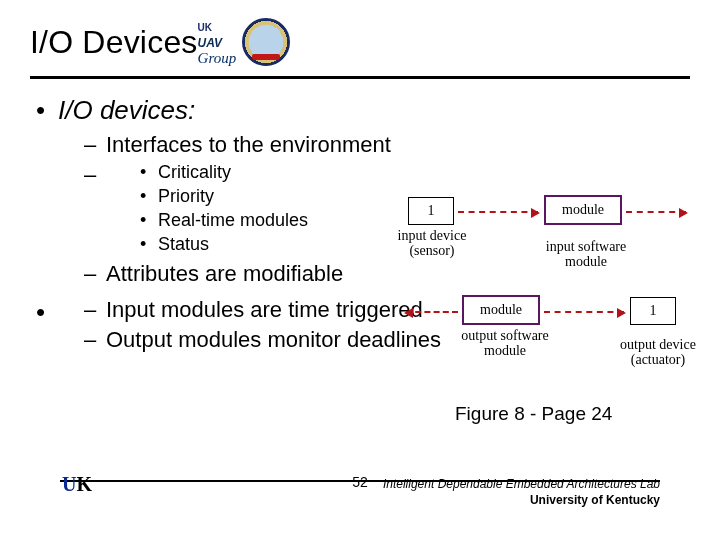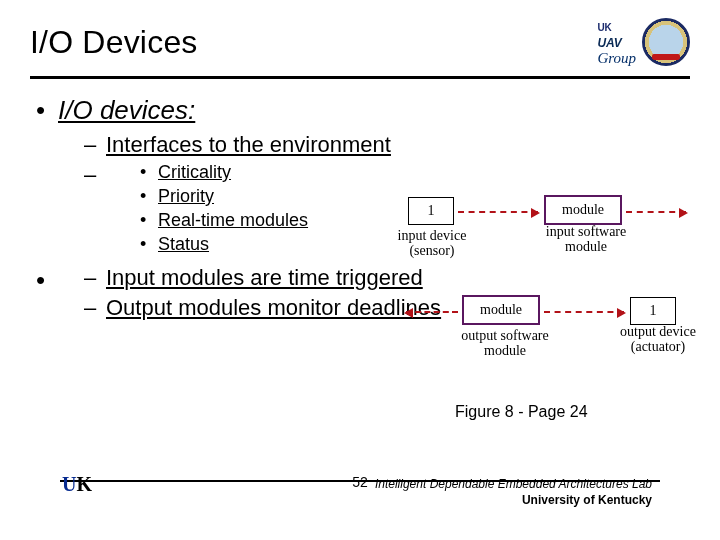--- a/index.html
+++ b/index.html
@@ -16,21 +16,21 @@
   .slide {
     position: relative;
     width: 720px;
     height: 540px;
     padding: 18px 30px 0 30px;
     box-sizing: border-box;
   }
   .header {
     display: flex;
     align-items: center;
-    justify-content: space-between;
+    justify-content: flex-start;
   }
   .title {
     font-size: 32px;
     font-weight: 400;
     letter-spacing: 0.2px;
   }
   .logos {
     display: flex;
     align-items: center;
     gap: 6px;
@@ -71,21 +71,20 @@
     height: 3px;
     background: #000;
   }
   .content {
     position: relative;
   }
   ul.l1 {
     list-style: none;
     margin: 0 0 12px 6px;
     padding: 0;
-    text-decoration: underline;
   }
   ul.l1 > li {
     position: relative;
     padding-left: 22px;
     font-size: 26px;
     font-style: italic;
     margin: 8px 0 10px 0;
   }
   ul.l1 > li::before {
     content: "•";
@@ -136,21 +135,21 @@
     position: absolute;
     top: 195px;
     left: 400px;
     width: 300px;
     height: 200px;
   }
   .fig-caption {
     position: absolute;
     top: 403px;
     left: 455px;
-    font-size: 16px;
+    font-size: 19px;
   }
   .box {
     position: absolute;
     box-sizing: border-box;
     font-family: "Times New Roman", serif;
     font-size: 14px;
     text-align: center;
     display: flex;
     align-items: center;
     justify-content: center;
@@ -223,21 +222,21 @@
   .uk-logo .k { color: #000; }
   .pagenum {
     position: absolute;
     left: 0; right: 0;
     bottom: 40px;
     text-align: center;
     font-size: 14px;
   }
   .lab {
     position: absolute;
-    right: 68px;
+    right: 60px;
     bottom: 22px;
     text-align: right;
     font-size: 12px;
     font-style: italic;
     line-height: 1.35;
   }
   .lab .univ {
     font-weight: 700;
     font-style: normal;
   }
@@ -268,20 +267,21 @@
         <ul class="l2">
           <li><span>Interfaces to the environment</span></li>
           <li>
             <ul class="l3">
               <li><span>Criticality</span></li>
               <li><span>Priority</span></li>
               <li><span>Real-time modules</span></li>
               <li><span>Status</span></li>
             </ul>
           </li>
+          <li><span>Attributes are modifiable</span></li>
         </ul>
       </li>
       <li class="h2-non-italic" style="font-style:italic;">
         <ul class="l2">
           <li><span>Input modules are time triggered</span></li>
           <li><span>Output modules monitor deadlines</span></li>
         </ul>
       </li>
     </ul>
   </div>
@@ -291,34 +291,34 @@
     <div class="box rectbox" style="left:8px; top:2px;">
       <span>1</span>
     </div>
     <div class="dashline arrowr" style="left:58px; top:16px; width:80px;"></div>
     <div class="box modbox" style="left:144px; top:0px;">
       <span>module</span>
     </div>
     <div class="dashline arrowr" style="left:226px; top:16px; width:60px;"></div>
     <div class="lbl" style="left:-18px; top:33px; width:100px;">input device
 (sensor)</div>
-    <div class="lbl" style="left:131px; top:29px; width:110px;">input software
+    <div class="lbl" style="left:131px; top:44px; width:110px;">input software
 module</div>
 
     <div class="dashline arrowl" style="left:6px; top:116px; width:52px;"></div>
     <div class="box modbox" style="left:62px; top:100px;">
       <span>module</span>
     </div>
     <div class="dashline arrowr" style="left:144px; top:116px; width:80px;"></div>
     <div class="box rectbox" style="left:230px; top:102px;">
       <span>1</span>
     </div>
     <div class="lbl" style="left:45px; top:133px; width:120px;text-align:center;">output software
 module</div>
-    <div class="lbl" style="left:208px; top:129px; width:100px;">output device
+    <div class="lbl" style="left:208px; top:142px; width:100px;">output device
 (actuator)</div>
   </div>
 
   <div class="fig-caption">Figure 8 - Page 24</div>
 
   <div class="footer-line"></div>
   <div class="footer">
     <div class="uk-logo">
       <span class="u">U</span><span class="k">K</span>
     </div>

